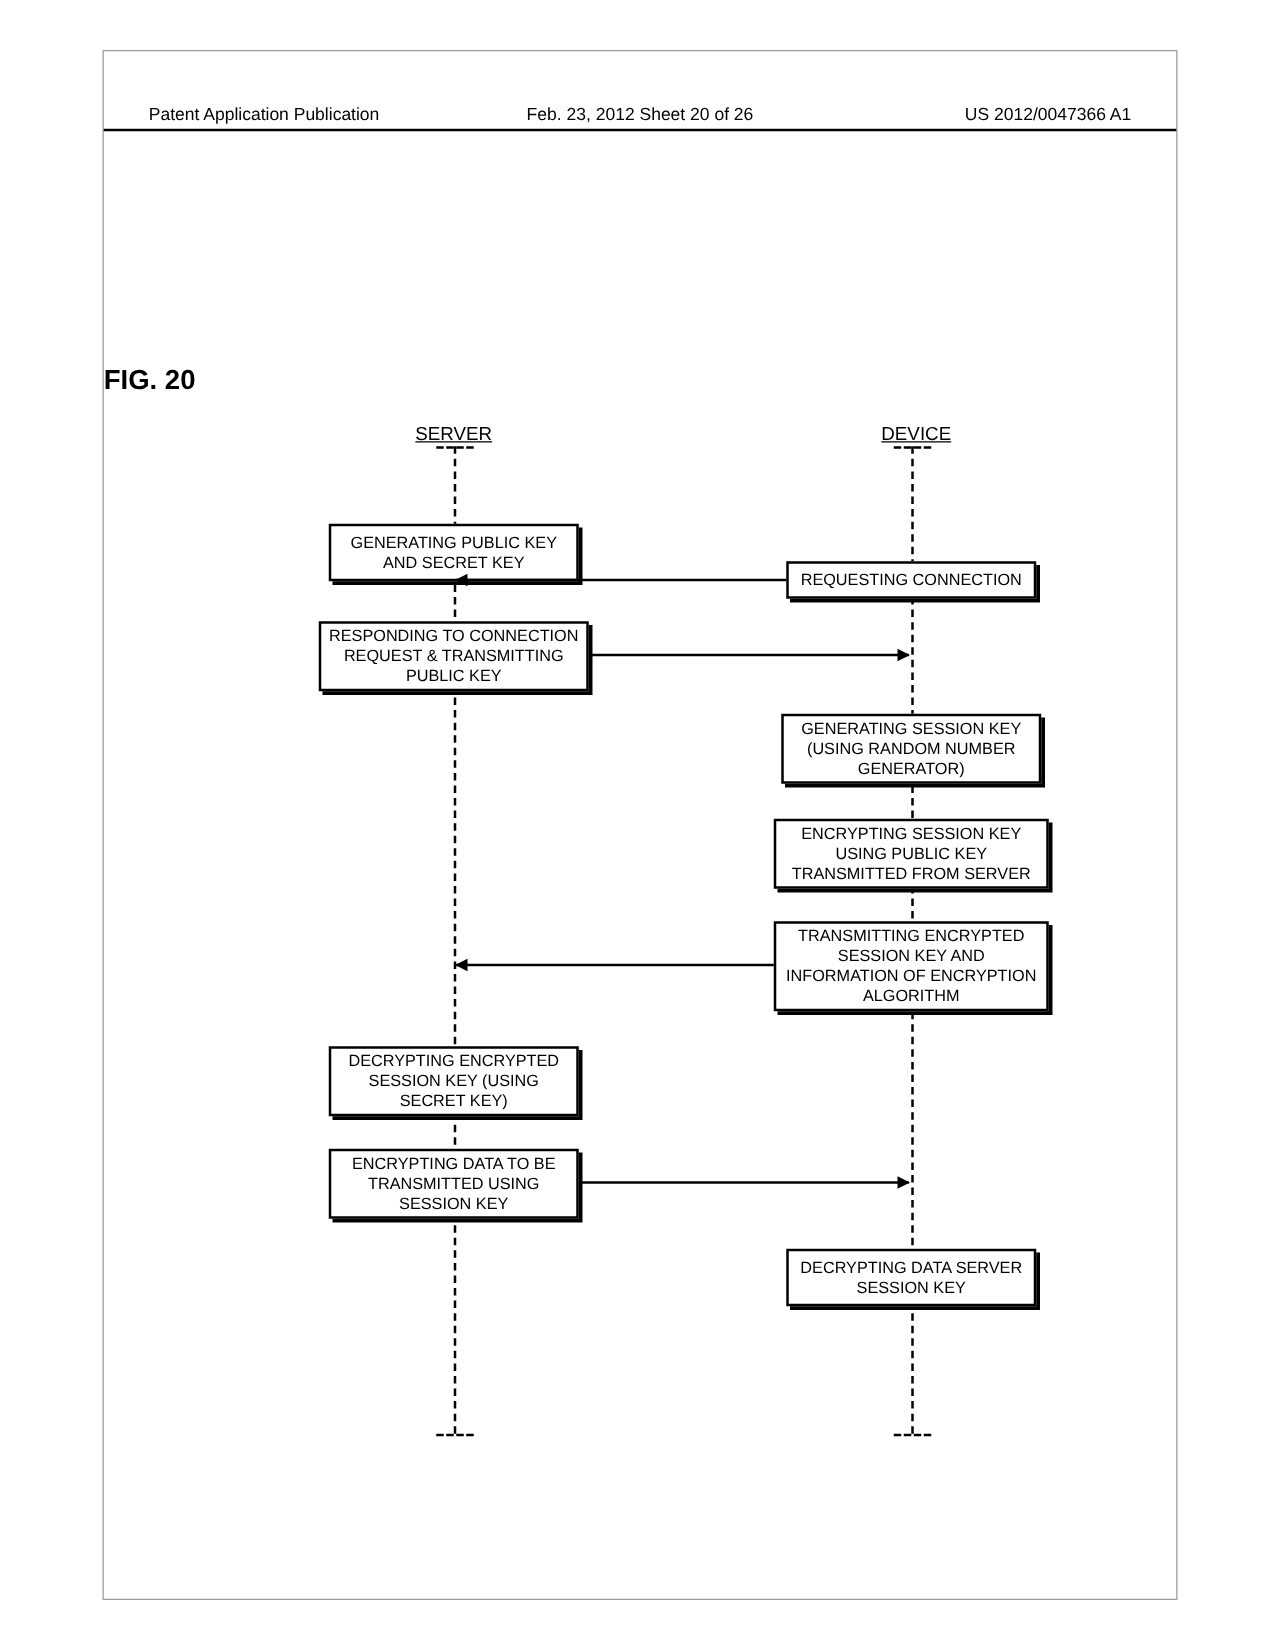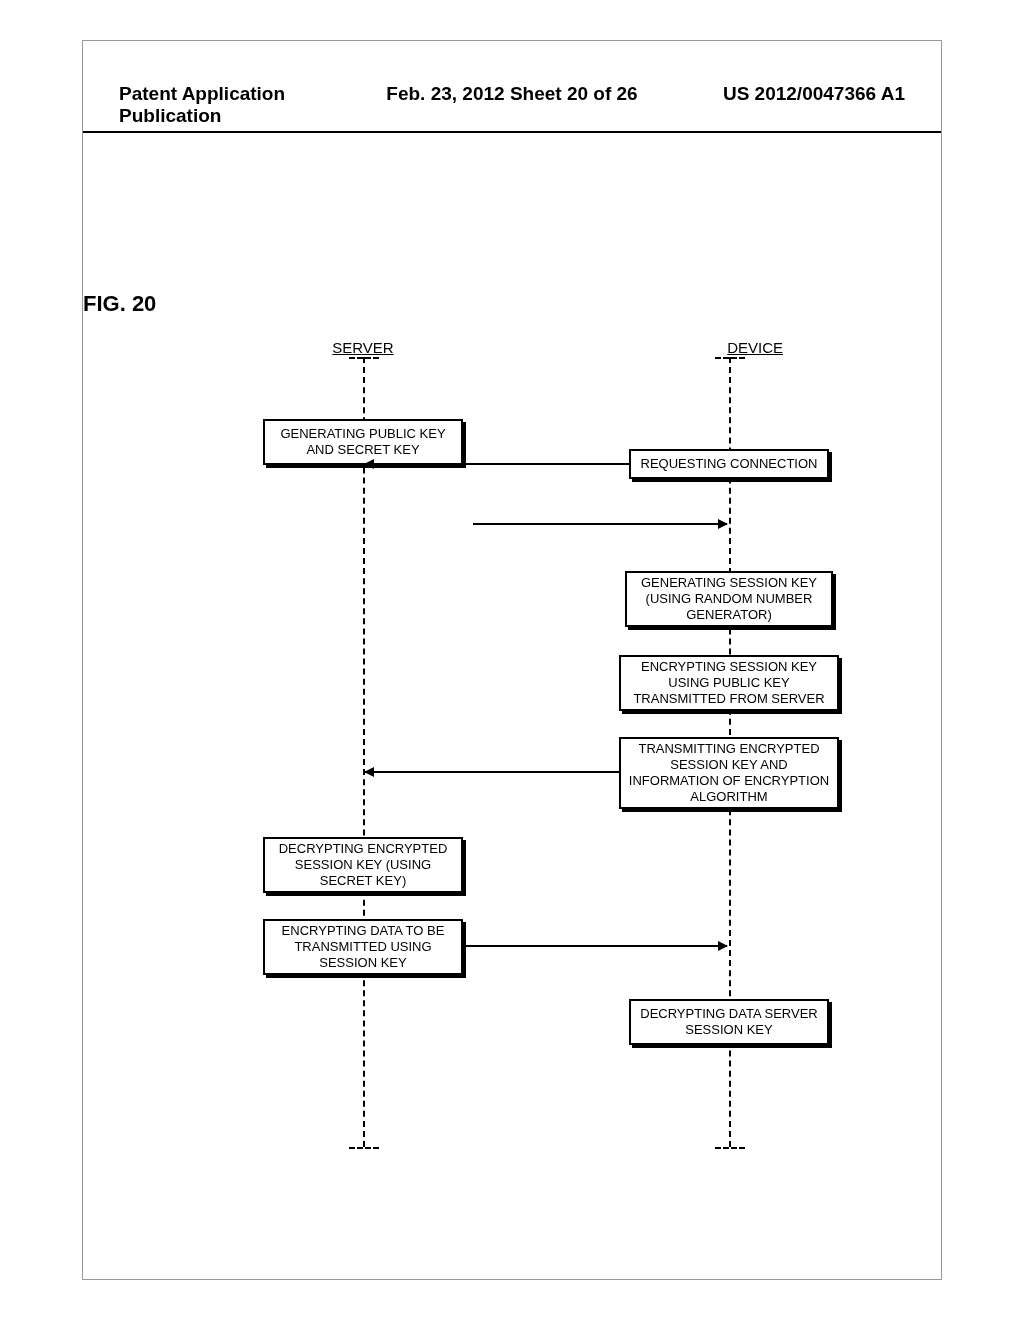--- a/index.html
+++ b/index.html
@@ -17,24 +17,24 @@
     width: 860px;
     height: 1240px;
     border: 1px solid #999;
   }
   .header {
     position: absolute;
     top: 42px;
     left: 0; right: 0;
     display: flex;
     justify-content: space-between;
-    font-size: 19px;
+    font-size: 14px;
     padding: 0 36px 4px 36px;
     border-bottom: 2px solid #000;
-    font-weight: 700;
+    font-weight: 400;
   }
   .hdr-left { width: 33%; }
   .hdr-center { width: 34%; text-align: center; }
   .hdr-right { width: 33%; text-align: right; }
 
   .fig-title {
     position: absolute;
     top: 250px;
     left: 0; right: 0;
     text-align: left;
@@ -60,21 +60,21 @@
   .lifeline.device { left: 556px; }
 
   .lane-label {
     position: absolute;
     top: 0;
     font-size: 15px;
     text-decoration: underline;
     text-align: center;
   }
   .lane-label.server { left: 140px; width: 100px; }
-  .lane-label.device { left: 510px; width: 100px; text-align: right; }
+  .lane-label.device { left: 510px; width: 100px; }
 
   .lifeline-cap {
     position: absolute;
     width: 30px;
     border-top: 2px dashed #000;
   }
   .lifeline-cap.top.server { left: 176px; top: 18px; }
   .lifeline-cap.top.device { left: 542px; top: 18px; }
   .lifeline-cap.bot.server { left: 176px; top: 808px; }
   .lifeline-cap.bot.device { left: 542px; top: 808px; }
@@ -133,20 +133,21 @@
     <div class="lifeline-cap top server"></div>
     <div class="lifeline-cap top device"></div>
     <div class="lifeline-cap bot server"></div>
     <div class="lifeline-cap bot device"></div>
 
     <div class="box" style="left:90px; top:36px; width:200px; height:46px;margin-top:44px;">GENERATING PUBLIC KEY AND SECRET KEY</div>
 
     <div class="box" style="left:456px; top:110px; width:200px; height:30px;">REQUESTING CONNECTION</div>
     <div class="arrow left" style="left:192px; top:124px; width:264px;"></div>
 
+    <div class="box" style="left:82px; top:158px; width:216px; height:56px;">RESPONDING TO CONNECTION REQUEST &amp; TRANSMITTING PUBLIC KEY</div>
     <div class="arrow right" style="left:300px; top:184px; width:254px;"></div>
 
     <div class="box" style="left:452px; top:232px; width:208px; height:56px;">GENERATING SESSION KEY (USING RANDOM NUMBER GENERATOR)</div>
 
     <div class="box" style="left:446px; top:398px; width:220px; height:72px;">TRANSMITTING ENCRYPTED SESSION KEY AND INFORMATION OF ENCRYPTION ALGORITHM</div>
 
     <div class="box" style="left:446px; top:316px; width:220px; height:56px;">ENCRYPTING SESSION KEY USING PUBLIC KEY TRANSMITTED FROM SERVER</div>
     <div class="arrow left" style="left:192px; top:432px; width:254px;"></div>
 
     <div class="box" style="left:90px; top:580px; width:200px; height:56px;">ENCRYPTING DATA TO BE TRANSMITTED USING SESSION KEY</div>

